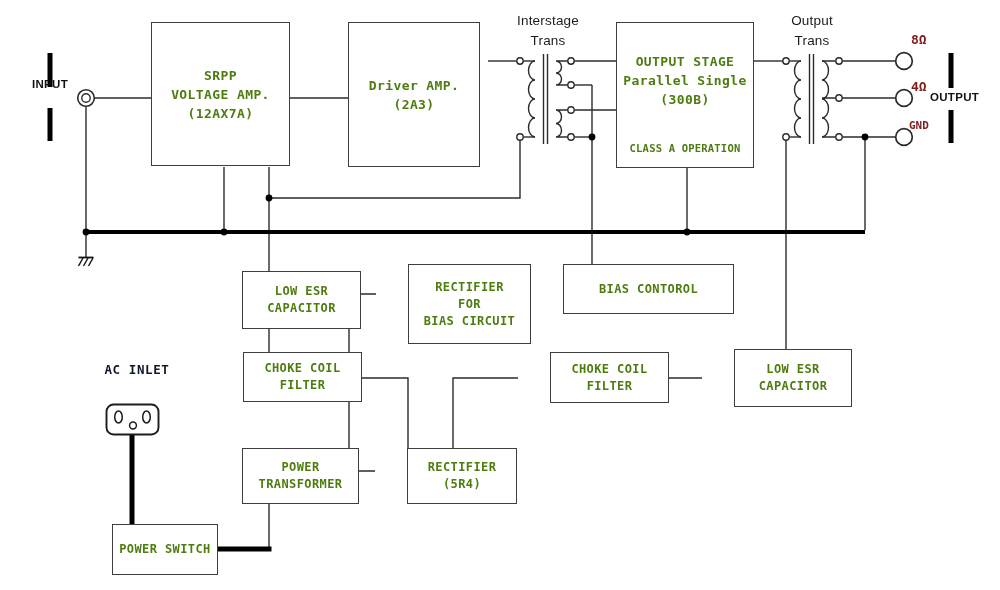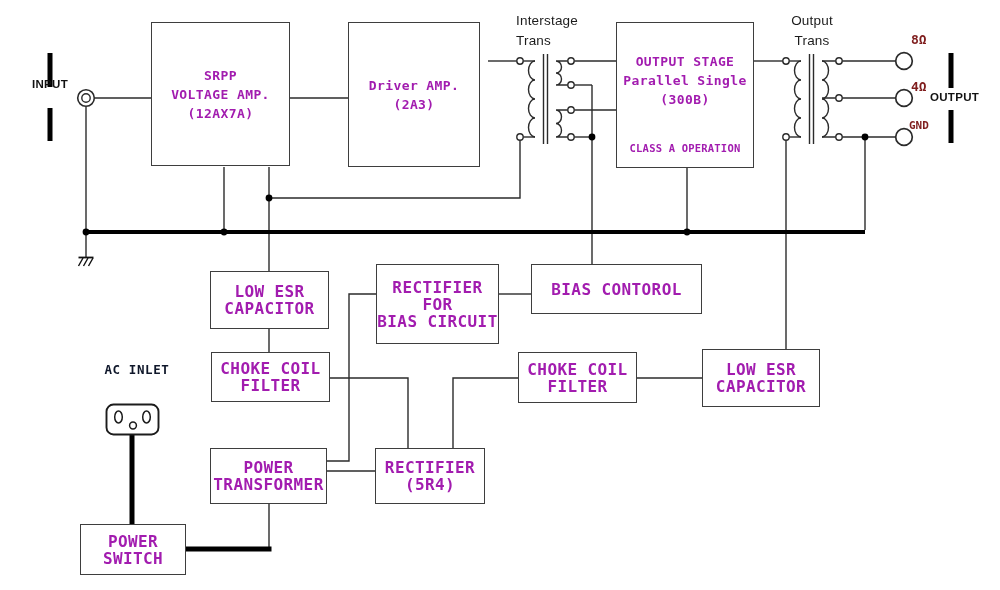--- a/index.html
+++ b/index.html
@@ -4,25 +4,25 @@
 <style>
   html,body{margin:0;padding:0;background:#ffffff;}
   #canvas{
     position:relative;width:1000px;height:590px;background:#ffffff;overflow:hidden;
     font-family:"DejaVu Sans Mono","Liberation Mono",monospace;
   }
   #wires{position:absolute;left:0;top:0;}
   .blk{
     position:absolute;background:#ffffff;border:1.6px solid #3e3e3e;
     display:flex;flex-direction:column;align-items:center;justify-content:center;
-    text-align:center;box-sizing:border-box;color:#a21caf;
+    text-align:center;box-sizing:border-box;color:#4d7c0f;
     font-weight:700;letter-spacing:0.4px;z-index:2;
   }
   .blk.big{font-size:13px;line-height:19px;}
-  .blk.small{font-size:16px;line-height:17px;}
+  .blk.small{font-size:12px;line-height:17px;margin-left:32px;}
   .blk .note{
     position:absolute;left:0;right:0;bottom:13px;
     font-size:10.5px;line-height:11px;letter-spacing:0.2px;
   }
   .blk.shift-up{padding-bottom:30px;}
   .lbl{position:absolute;color:#0f172a;z-index:2;white-space:nowrap;}
   .lbl.sans{font-family:"Liberation Sans","DejaVu Sans",sans-serif;}
   .io-label{font-size:11.5px;font-weight:700;letter-spacing:0.3px;color:#111;}
   .trans-label{font-size:13.5px;line-height:20px;font-weight:400;color:#1c1c1c;text-align:center;letter-spacing:0.2px;}
   .tap-label{font-size:13px;font-weight:700;color:#7f1d1d;}
@@ -206,21 +206,21 @@
   </div>
 
   <div class="blk small" style="left:80px;top:524px;width:106px;height:51px">
     <span>POWER SWITCH</span>
   </div>
 
   <div class="lbl sans io-label" style="left:28px;top:78px;width:44px;text-align:center">INPUT</div>
 
   <div class="lbl sans io-label" style="left:930px;top:91px;width:56px">OUTPUT</div>
 
-  <div class="lbl sans trans-label" style="left:516px;top:11px;width:96px;text-align:left">
+  <div class="lbl sans trans-label" style="left:500px;top:11px;width:96px;text-align:center">
     <div>Interstage</div>
     <div>Trans</div>
   </div>
 
   <div class="lbl sans trans-label" style="left:764px;top:11px;width:96px;text-align:center">
     <div>Output</div>
     <div>Trans</div>
   </div>
 
   <div class="lbl tap-label" style="left:911px;top:32px">8Ω</div>

